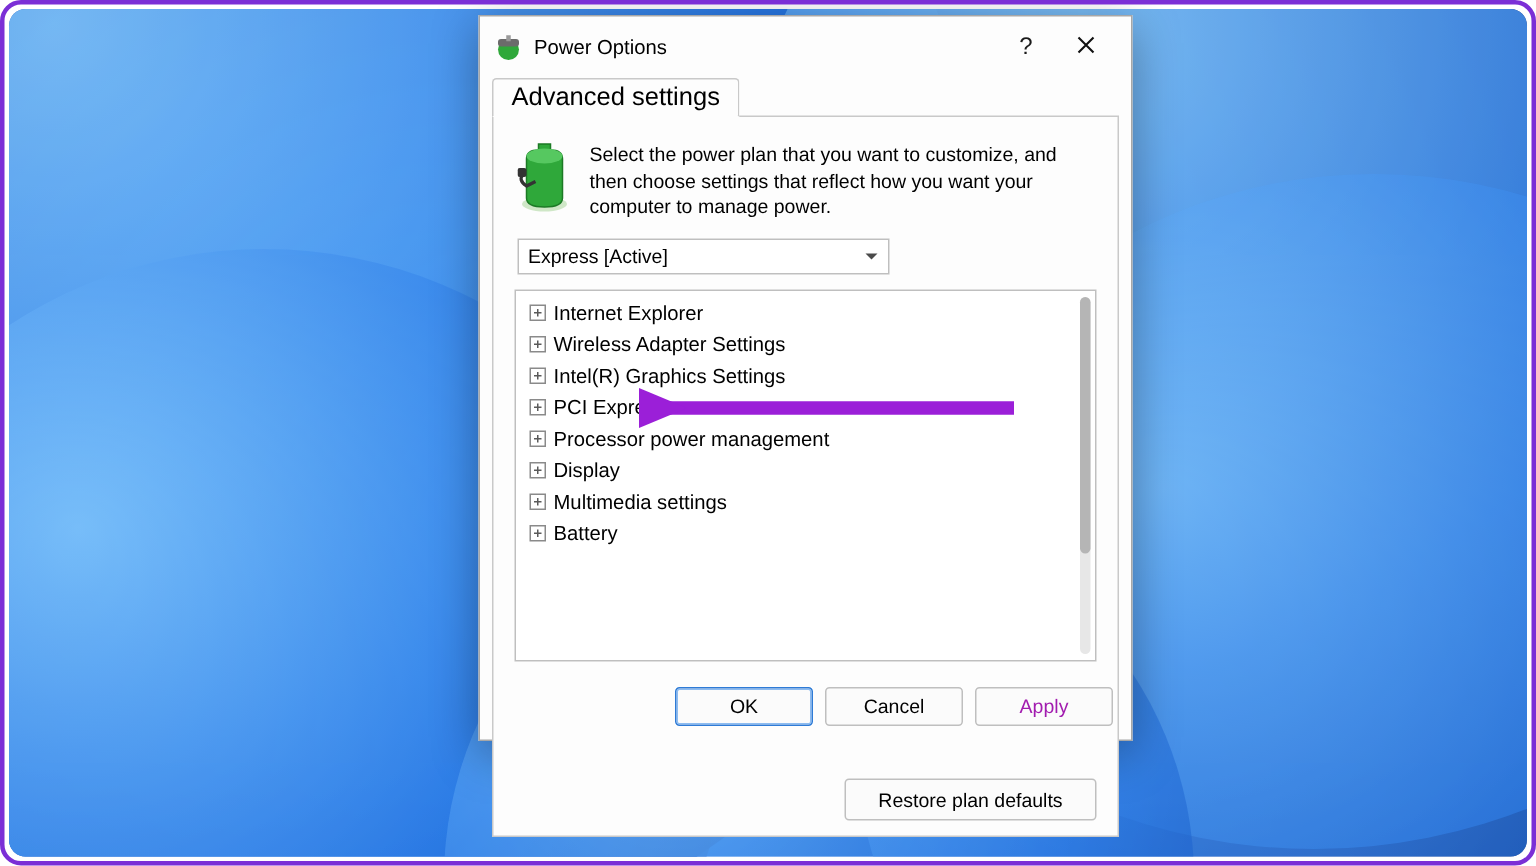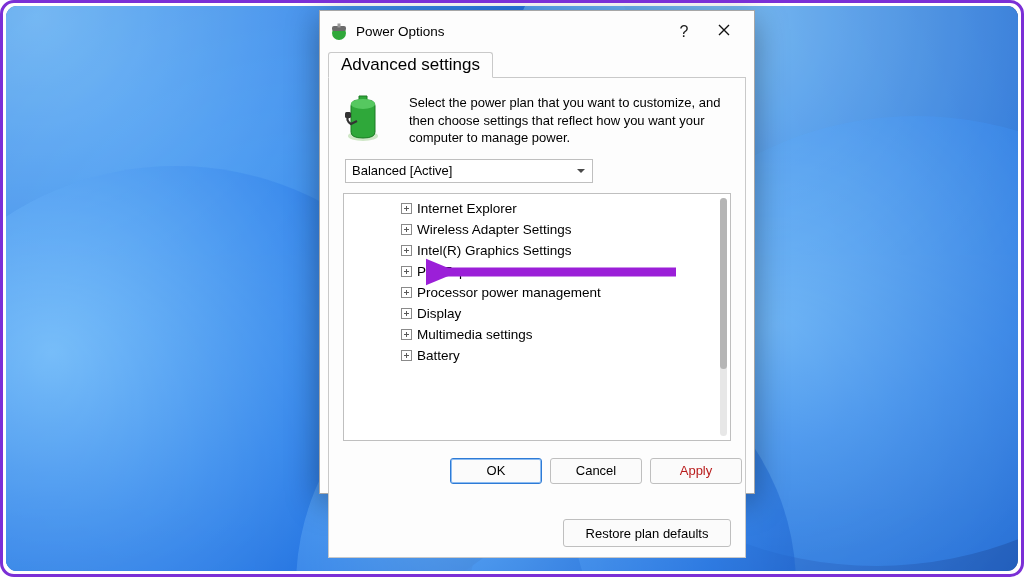--- a/index.html
+++ b/index.html
@@ -89,21 +89,21 @@
     border: 1px solid #c9c9c9;
     border-top: none;
     height: 480px;
     padding: 10px 14px 10px 14px;
     position: relative;
     background: #fdfdfd;
   }
 
   .intro {
     display: flex;
-    gap: 28px;
+    gap: 12px;
     margin: 6px 2px 12px 2px;
   }
   .intro .battery-icon { width: 36px; height: 48px; flex: 0 0 36px; }
   .intro-text { font-size: 13px; line-height: 1.35; }
 
   .plan-select {
     width: 248px;
     height: 24px;
     padding: 2px 22px 2px 6px;
     border: 1px solid #bfbfbf;
@@ -138,21 +138,20 @@
   .tree-scroll .thumb {
     position: absolute; left: 0; right: 0; top: 0;
     height: 72%;
     background: #b5b5b5;
     border-radius: 4px;
   }
   .tree-item {
     display: flex; align-items: center;
     height: 21px;
     font-size: 13.5px;
-    margin-left: 48px;
   }
   .tree-item .expander {
     width: 11px; height: 11px;
     border: 1px solid #8a8a8a;
     margin-right: 5px;
     position: relative;
     flex: 0 0 11px;
     background: #fff;
   }
   .tree-item .expander::before,
@@ -194,21 +193,21 @@
   .btn {
     width: 92px; height: 26px;
     border: 1px solid #bfbfbf;
     background: #fbfbfb;
     border-radius: 3px;
     display: flex; align-items: center; justify-content: center;
     font-size: 13px;
     text-align: center;
   }
   .btn.default { border-color: #2e7bd6; box-shadow: 0 0 0 1px #8dbcf1 inset; }
-  .btn.disabled { color: #b91c1c; }
+  .btn.disabled { color: #a21caf; }
 </style>
 </head>
 <body>
 
 <div class="wallpaper">
   <div class="petal p1"></div>
   <div class="petal p2"></div>
   <div class="petal p3"></div>
   <div class="petal p4"></div>
   <div class="petal p5"></div>
@@ -252,21 +251,21 @@
           <path d="M6 12 Q6 6 14 6 L14 2 L22 2 L22 6 Q30 6 30 12 L30 38 Q30 44 18 44 Q6 44 6 38 Z" fill="#2fa83a" stroke="#1c7a25" stroke-width="1"></path>
           <ellipse cx="18" cy="10" rx="12" ry="5" fill="#56c860"></ellipse>
           <path d="M4 22 Q0 26 6 30 L12 27" fill="none" stroke="#333" stroke-width="2.2"></path>
           <rect x="0" y="18" width="6" height="6" rx="1.5" fill="#333"></rect>
         </svg>
       </span>
       <div class="intro-text">Select the power plan that you want to customize, and then choose settings that reflect how you want your computer to manage power.</div>
     </div>
 
     <div class="plan-select">
-      <span>Balanced [Active]</span>
+      <span>Express [Active]</span>
     </div>
 
     <div class="tree-box">
       <div class="tree-list" id="tree-list">
           <div class="tree-item">
             <span class="expander"></span>
             <span>Internet Explorer</span>
           </div>
           <div class="tree-item">
             <span class="expander"></span>

